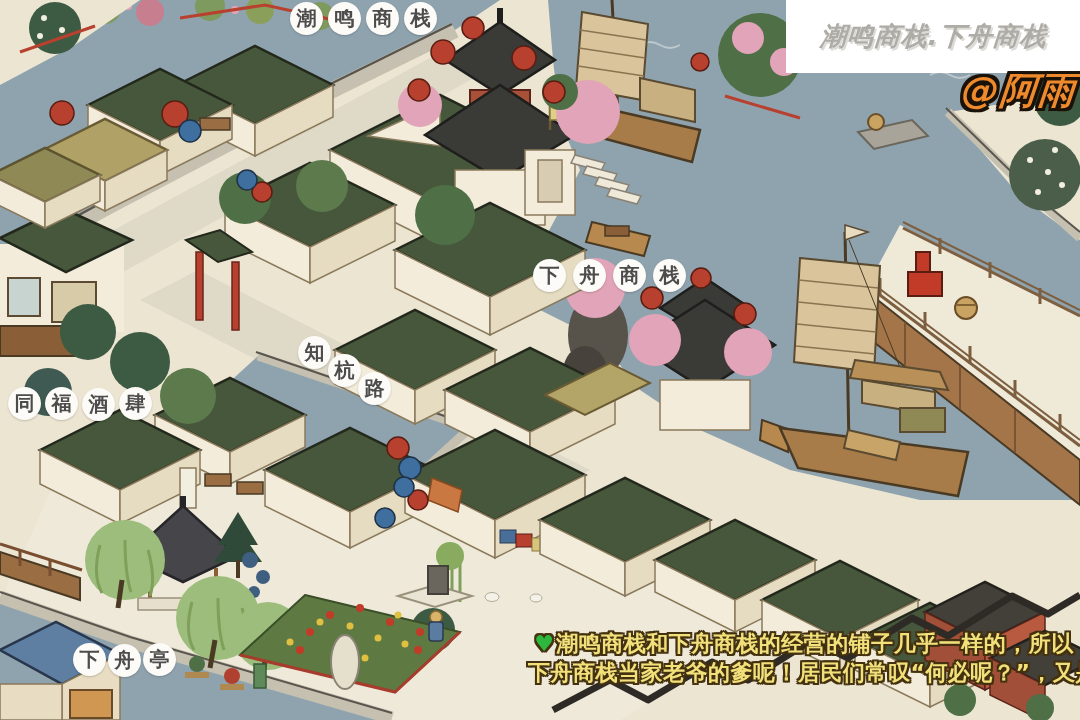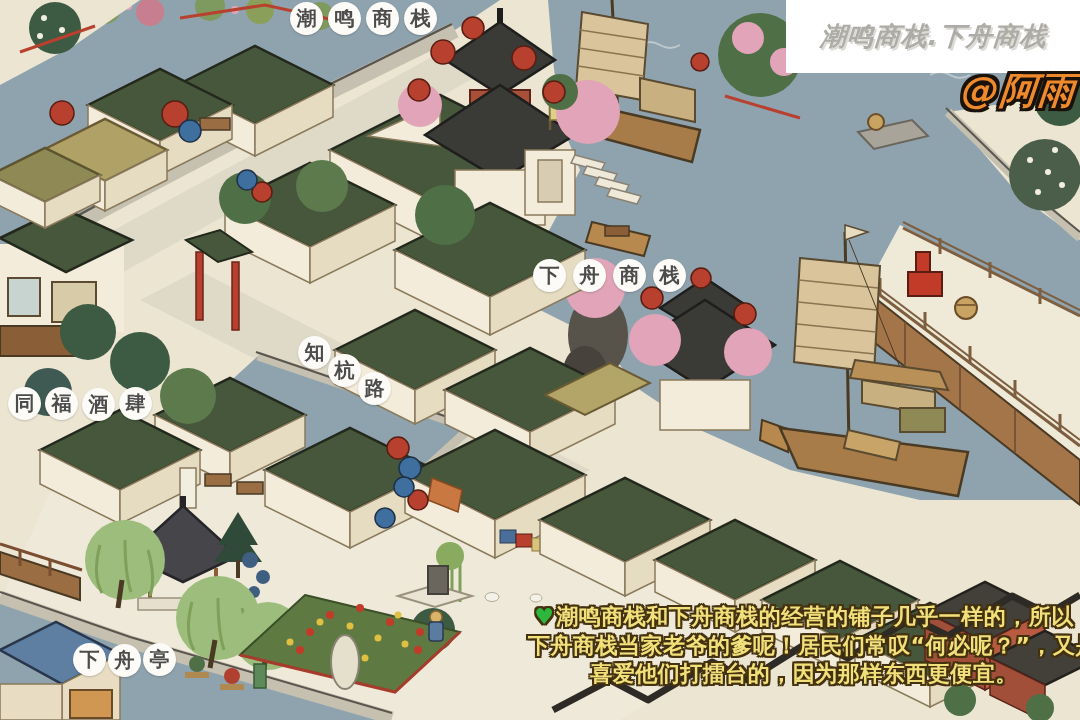--- a/index.html
+++ b/index.html
@@ -16,21 +16,21 @@
       background:#ffffff;display:flex;align-items:center;justify-content:center;}
   .title-band span{font-size:26px;font-weight:bold;font-style:italic;
       letter-spacing:1px;color:var(--title_gray,#aeaca7);
       text-shadow:2px 2px 0 #dddbd6;transform:skewX(-4deg);white-space:nowrap;}
   .author{position:absolute;left:930px;top:66px;width:146px;text-align:right;
       font-size:37px;font-weight:bold;font-style:italic;letter-spacing:1px;
       color:var(--author_orange,#ee8a2b);transform:skewX(-5deg);
       text-shadow:-3px -3px 0 #1a1208,3px -3px 0 #1a1208,-3px 3px 0 #1a1208,
        3px 3px 0 #1a1208,0 -3px 0 #1a1208,0 3px 0 #1a1208,-3px 0 0 #1a1208,3px 0 0 #1a1208;}
   
-  .caption{position:absolute;left:528px;top:603px;width:552px;text-align:center;
+  .caption{position:absolute;left:528px;top:630px;width:552px;text-align:center;
       font-weight:bold;font-size:22px;line-height:28.5px;letter-spacing:.5px;
       color:var(--caption_yellow,#f2e17b);
       text-shadow:-2px -2px 0 var(--caption_outline,#43310f),2px -2px 0 var(--caption_outline,#43310f),
       -2px 2px 0 var(--caption_outline,#43310f),2px 2px 0 var(--caption_outline,#43310f),
       0 -2px 0 var(--caption_outline,#43310f),0 2px 0 var(--caption_outline,#43310f),
       -2px 0 0 var(--caption_outline,#43310f),2px 0 0 var(--caption_outline,#43310f);}
   .cap-line{white-space:nowrap;}
   .heart{color:#2db83d;margin-right:2px;}
 </style>
 </head>
@@ -507,16 +507,15 @@
 </div>
 <div>
   <div class="mc" style="left:73px;top:643px">下</div>
   <div class="mc" style="left:108px;top:644px">舟</div>
   <div class="mc" style="left:143px;top:643px">亭</div>
 </div>
 
 <div class="caption">
   <div class="cap-line"><span class="heart">♥</span><span>潮鸣商栈和下舟商栈的经营的铺子几乎一样的，所以</span></div>
   <div class="cap-line">下舟商栈当家老爷的爹呢！居民们常叹“何必呢？”，又是</div>
-  <div class="cap-line">喜爱他们打擂台的，因为那样东西更便宜。</div>
 </div>
 
 </div>
 
 </body></html>

